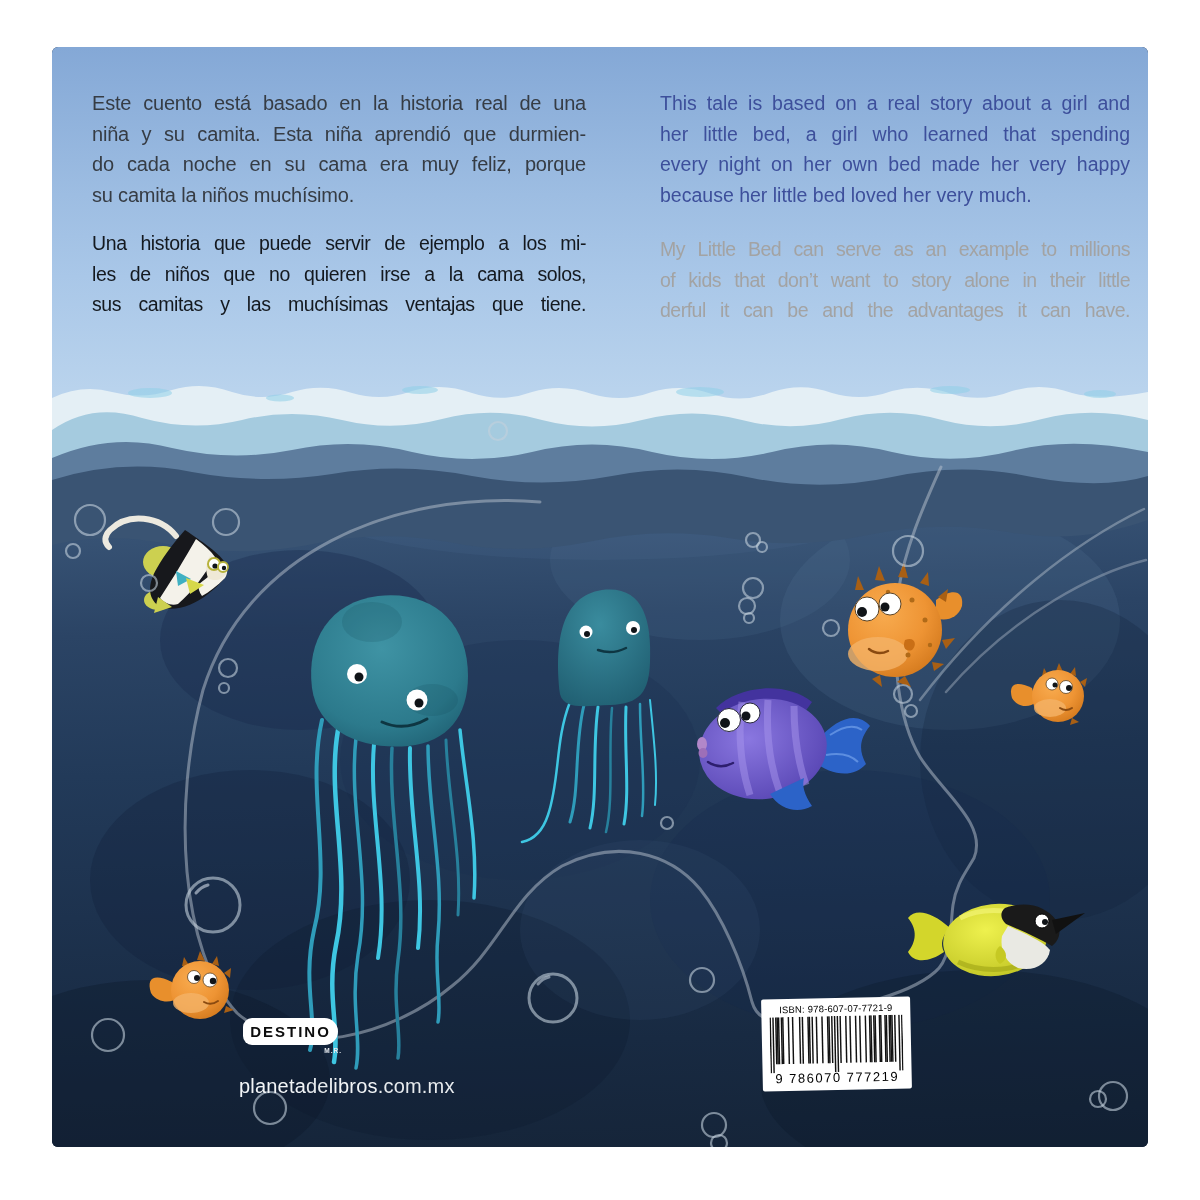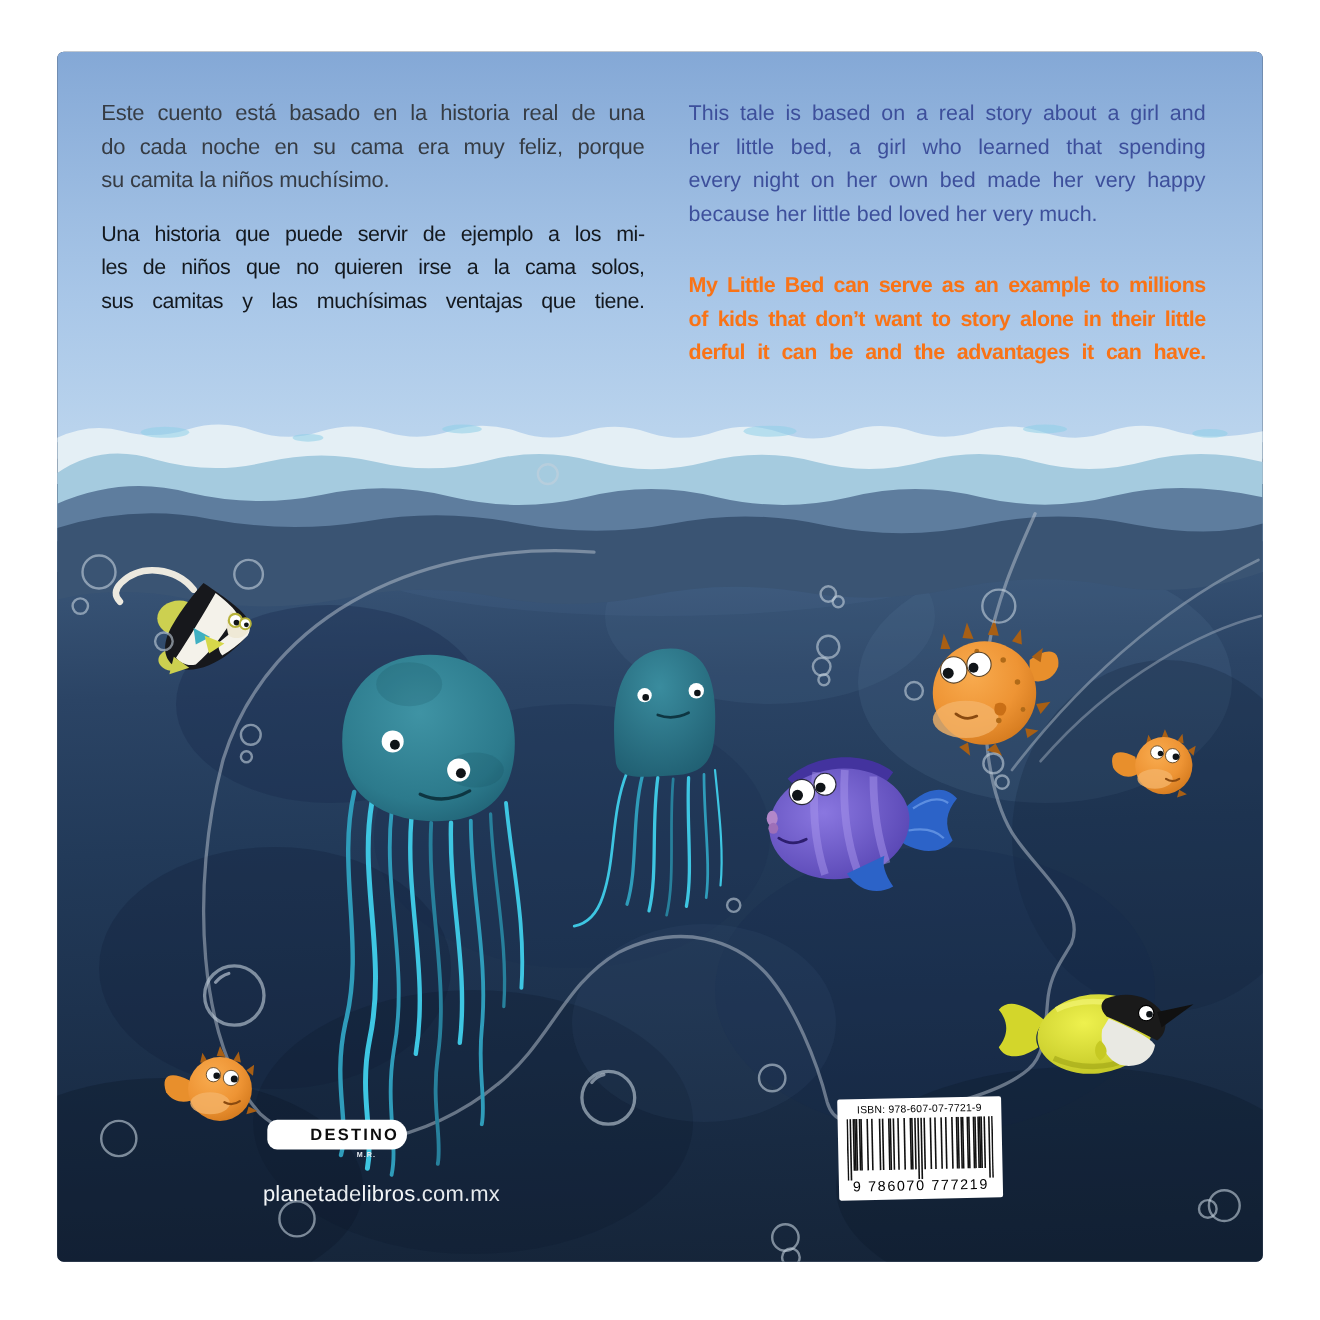--- a/index.html
+++ b/index.html
@@ -8,26 +8,26 @@
   .sky{position:absolute;left:0;top:0;width:100%;height:370px;background:linear-gradient(180deg,#84a8d6 0%,#9dbde2 40%,#a9c7e8 62%,#bdd6ee 100%);}
   .sea{position:absolute;left:0;top:355px;width:100%;height:745px;
     background:linear-gradient(178deg,#4e6a88 0%,#3a5678 14%,#2b4465 30%,#223a59 48%,#1d324e 66%,#182a42 84%,#152438 100%);}
   .scene-svg{position:absolute;left:0;top:0;width:1096px;height:1100px;}
   
   .col{position:absolute;line-height:30.5px;}
   .col .ln{text-align:justify;text-align-last:justify;white-space:nowrap;}
   .col .ln.nat{text-align-last:left;}
   .es{left:40px;top:41px;width:494px;font-size:20px;letter-spacing:-0.2px;color:#363c44;}
   .es .p2{margin-top:18px;font-weight:normal;font-size:19.5px;letter-spacing:-0.4px;color:#14191f;}
-  .en{left:574px;top:41px;width:470px;font-size:19.5px;color:#3d4f9b;}
-  .en .p2{margin-top:34px;font-weight:bold;letter-spacing:-0.5px;color:#f97316;}
+  .en{left:608px;top:41px;width:470px;font-size:19.5px;color:#3d4f9b;}
+  .en .p2{margin-top:24px;font-weight:normal;letter-spacing:-0.5px;color:#a3a3a3;}
   
   .logo{position:absolute;left:191px;top:971px;width:95px;height:27px;background:#ffffff;
     border-radius:9px 13.5px 13.5px 9px;text-align:center;line-height:27px;
-    font-weight:bold;font-size:15px;letter-spacing:2px;color:#0d0d0d;padding-left:32px;}
+    font-weight:bold;font-size:15px;letter-spacing:2px;color:#0d0d0d;}
   .tm{position:absolute;left:258px;top:1000px;width:32px;font-size:6.5px;font-weight:bold;color:#e9edf2;letter-spacing:1px;text-align:right;}
   .site{position:absolute;left:187px;top:1028px;font-size:20px;color:#f2f5f7;letter-spacing:0.2px;}
   .site .b{font-weight:normal;}
   .site .l{font-weight:400;opacity:.95;}
   
   .barcode{position:absolute;left:710px;top:951px;width:149px;height:92px;background:#ffffff;border-radius:2px;
     transform:rotate(-1.2deg);text-align:center;color:#000;}
   .barcode .isbn{font-size:9.5px;margin-top:5px;letter-spacing:0.2px;}
   .barcode svg{display:block;margin:2px auto 0 auto;}
   .barcode svg rect{fill:#111;}
@@ -288,20 +288,21 @@
       <circle cx="1113" cy="1096" r="14"></circle>
         <circle cx="1098" cy="1099" r="8"></circle>
       <path d="M196,893 A24,24 0 0 1 208,885" stroke="rgba(225,235,245,0.55)" stroke-width="3" stroke-linecap="round"></path>
       <path d="M538,984 A20,20 0 0 1 549,977" stroke="rgba(225,235,245,0.5)" stroke-width="3" stroke-linecap="round"></path>
     </g>
   </svg>
 
   <div class="col es">
     <div>
       <div class="ln">Este cuento está basado en la historia real de una</div>
+      <div class="ln">niña y su camita. Esta niña aprendió que durmien-</div>
       <div class="ln">do cada noche en su cama era muy feliz, porque</div>
       <div class="ln nat">su camita la niños muchísimo.</div>
     </div>
     <div class="p2">
       <div class="ln">Una historia que puede servir de ejemplo a los mi-</div>
       <div class="ln">les de niños que no quieren irse a la cama solos,</div>
       <div class="ln">sus camitas y las muchísimas ventajas que tiene.</div>
     </div>
   </div>
 

